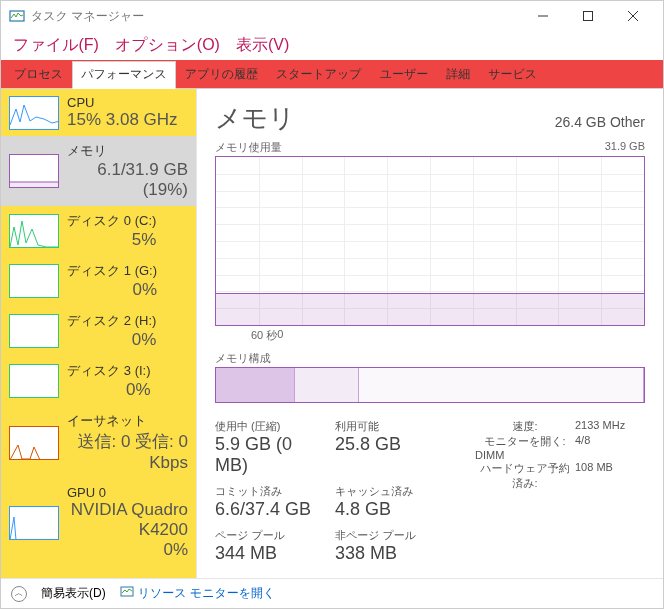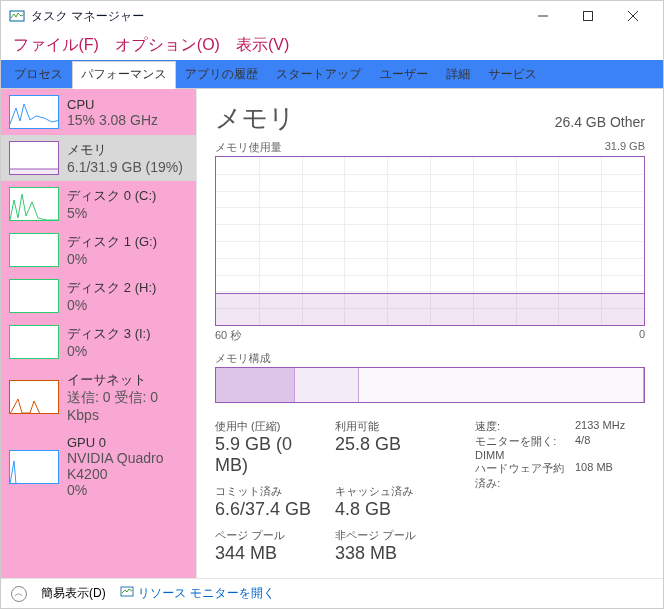--- a/index.html
+++ b/index.html
@@ -1,53 +1,53 @@
 <!DOCTYPE html>
 <html><head>
 <meta charset="utf-8">
 <style>
 * { margin: 0; padding: 0; box-sizing: border-box; font-family: "Yu Gothic UI", "Meiryo", sans-serif; }
 body { background: #fff; color: #000; font-size: 12px; width: 664px; height: 609px; overflow: hidden; border: 1px solid #ccc; display: flex; flex-direction: column; }
 .titlebar { display: flex; align-items: center; height: 30px; padding: 0 8px; }
 .titlebar .appicon { width: 16px; height: 16px; margin-right: 6px; }
-.titlebar .title { flex: 1; font-size: 12px; color: #0f172a; }
+.titlebar .title { flex: 1; font-size: 12px; color: #737373; }
 .titlebar .winbtns { display: flex; }
 .titlebar .winbtn { width: 45px; height: 28px; display: flex; align-items: center; justify-content: center; color: #555; }
 .menubar { display: flex; gap: 4px; padding: 2px 6px; font-size: 16px; color: #be185d; }
 .menubar span { padding: 2px 6px; cursor: default; }
-.tabs { display: flex; border-bottom: 1px solid #d0d0d0; padding: 0 4px; font-size: 12px; background: #3b82f6; }
+.tabs { display: flex; border-bottom: 1px solid #d0d0d0; padding: 0 4px; font-size: 12px; background: #ef4444; }
 .tab { padding: 4px 8px 5px; border: 1px solid transparent; border-bottom: none; cursor: default; color: #333; position: relative; top: 1px; }
 .tab.active { background: #fff; border-color: #d0d0d0; border-bottom: 1px solid #fff; }
 .content { flex: 1; display: flex; overflow: hidden; }
-.sidebar { width: 196px; border-right: 1px solid #e5e5e5; overflow-y: auto; background: #f9a8d4; }
+.sidebar { width: 196px; border-right: 1px solid #e5e5e5; overflow-y: auto; background: #fde047; }
 .side-item { display: flex; align-items: center; padding: 6px 8px; gap: 8px; cursor: default; }
 .side-item.selected { background: #d8d8d8; }
 .thumb { width: 50px; height: 34px; border: 1px solid; background: #fff; position: relative; overflow: hidden; flex-shrink: 0; }
 .side-text .name { font-size: 13px; color: #333; }
-.side-text .sub { font-size: 14px; color: #555; }
+.side-text .sub { font-size: 17px; color: #555; text-align: right; }
 .main { flex: 1; padding: 12px 18px; overflow: hidden; }
 .hdr { display: flex; justify-content: space-between; align-items: baseline; }
 .hdr h1 { font-size: 26px; font-weight: 400; color: #555; }
 .hdr .right { font-size: 14px; color: #555; }
 .chart-label-row { display: flex; justify-content: space-between; font-size: 11px; color: #666; margin-top: 4px; }
 .big-chart { width: 100%; height: 170px; border: 1px solid #9b59b6; background: #fff; position: relative; margin-top: 1px; }
 .big-chart .gridv { position: absolute; top: 0; bottom: 0; width: 1px; background: #eee; }
 .big-chart .gridh { position: absolute; left: 0; right: 0; height: 1px; background: #eee; }
 .big-chart .fill { position: absolute; left: 0; right: 0; bottom: 0; height: 19%; background: rgba(155,89,182,0.15); border-top: 1px solid #9b59b6; }
-.axis-row { display: flex; justify-content: space-between; font-size: 11px; color: #666; margin-top: 2px; }
+.axis-row { display: flex; justify-content: flex-start; font-size: 11px; color: #666; margin-top: 2px; margin-left: 36px; }
 .comp-label { font-size: 11px; color: #666; margin-top: 8px; }
 .comp-chart { width: 100%; height: 36px; border: 1px solid #9b59b6; position: relative; margin-top: 1px; }
 .comp-chart .seg { position: absolute; top: 0; bottom: 0; }
 .stats { display: flex; margin-top: 16px; gap: 30px; }
 .stats-left { display: grid; grid-template-columns: 110px 110px; column-gap: 10px; row-gap: 2px; }
 .stat-label { font-size: 11px; color: #555; }
 .stat-val { font-size: 18px; color: #444; margin-bottom: 6px; }
 .stats-right { font-size: 11px; color: #555; }
 .stats-right .row { display: flex; }
-.stats-right .k { width: 100px; }
+.stats-right .k { width: 100px; text-align: center; }
 .statusbar { border-top: 1px solid #e5e5e5; padding: 6px 10px; display: flex; align-items: center; gap: 14px; font-size: 12px; }
 .statusbar .chev { width: 16px; height: 16px; border: 1px solid #888; border-radius: 50%; display: flex; align-items: center; justify-content: center; font-size: 9px; color: #555; }
 .link { color: #0066cc; display: flex; align-items: center; gap: 4px; }
 </style>
 </head>
 <body>
 
 <div class="titlebar">
   <span class="appicon">
     <svg viewBox="0 0 16 16">

